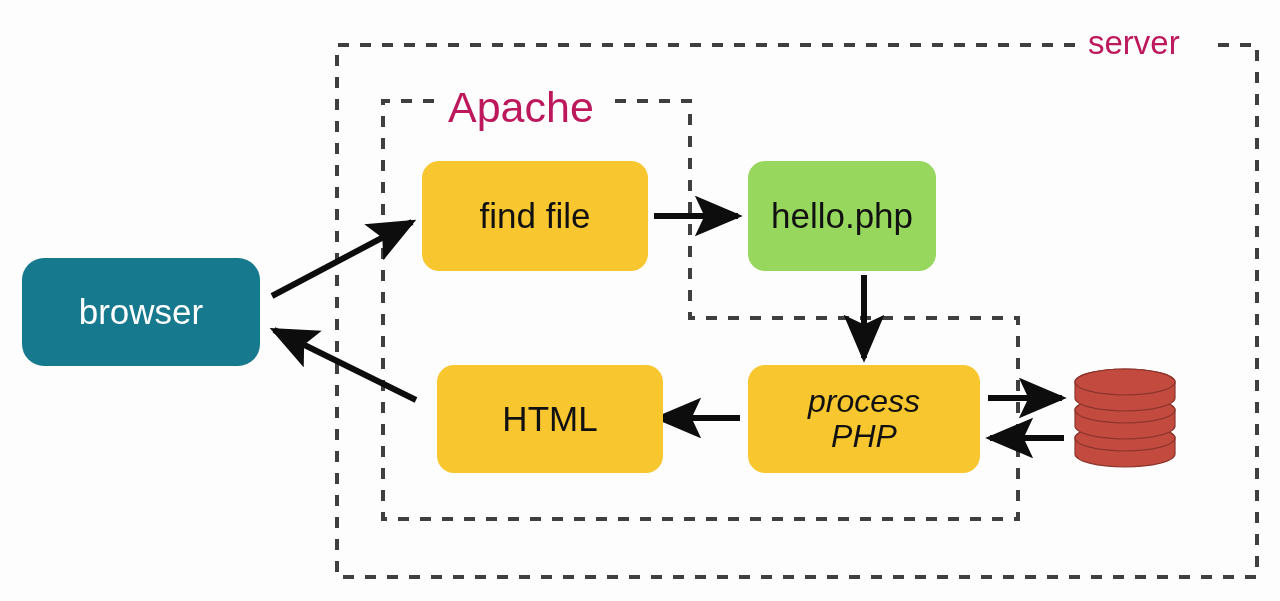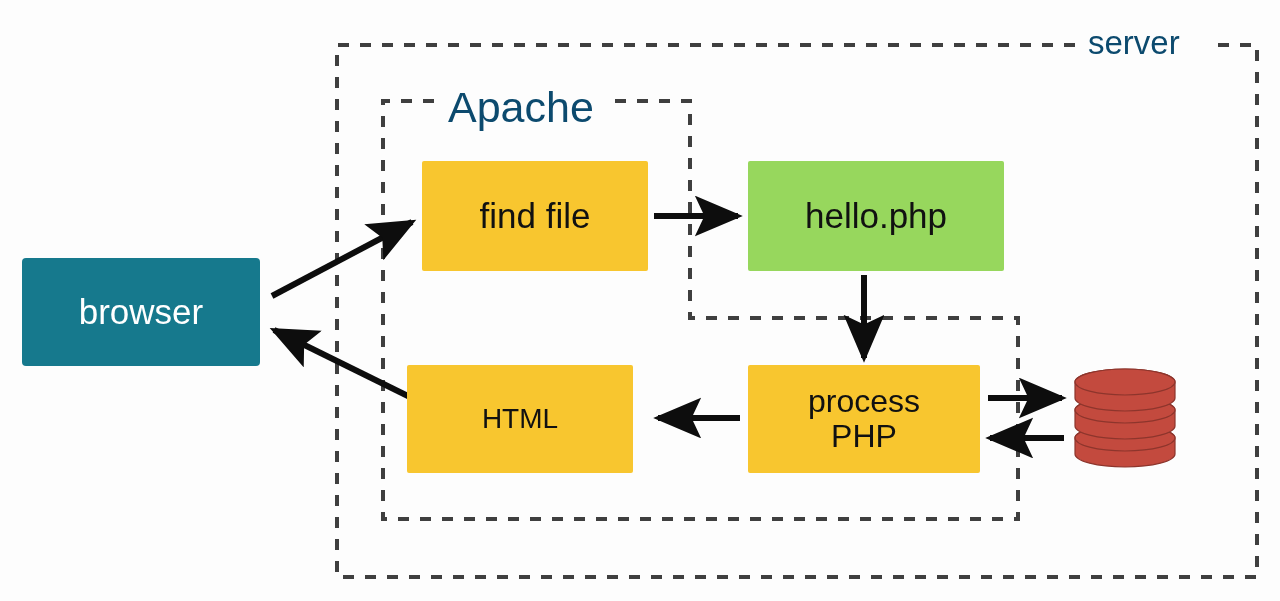--- a/index.html
+++ b/index.html
@@ -11,53 +11,54 @@
     overflow:hidden;
     position:relative;
   }
   #stage{position:absolute;left:0;top:0;width:1280px;height:601px;}
   #svg-layer{position:absolute;left:0;top:0;width:1280px;height:601px;}
 
   .node{
     position:absolute;
     display:flex;align-items:center;justify-content:center;
     text-align:center;
-    border-radius:2px;
+    border-radius:17px;
     line-height:1.08;
     box-sizing:border-box;
     z-index:5;
   }
   .node-browser{
     left:22px;top:258px;width:238px;height:108px;
     background:#16798d;color:#ffffff;
-    font-size:35px;border-radius:4px;
+    font-size:35px;border-radius:22px;
   }
   .node-findfile{
     left:422px;top:161px;width:226px;height:110px;
     background:#f8c62f;color:#111111;font-size:35px;
   }
   .node-hellophp{
-    left:748px;top:161px;width:256px;height:110px;
+    left:748px;top:161px;width:188px;height:110px;
     background:#97d75d;color:#111111;font-size:35px;
   }
   .node-html{
-    left:407px;top:365px;width:226px;height:108px;
-    background:#f8c62f;color:#111111;font-size:28px;
+    left:437px;top:365px;width:226px;height:108px;
+    background:#f8c62f;color:#111111;font-size:35px;
   }
   .node-processphp{
     left:748px;top:365px;width:232px;height:108px;
     background:#f8c62f;color:#111111;font-size:32px;
     flex-direction:column;
+    font-style:italic;
   }
   .node-processphp .l1,.node-processphp .l2{display:block;}
 
   .zone-label{
     position:absolute;
     background:#fdfdfd;
-    color:#0c4a6e;
+    color:#be185d;
     z-index:4;
     padding:0 10px;
     white-space:nowrap;
   }
   .label-server{left:1078px;top:24px;font-size:33px;}
   .label-apache{left:438px;top:83px;font-size:43px;}
   .label-database{left:1060px;top:300px;font-size:31px;background:transparent;}
 
   .db{position:absolute;left:1072px;top:360px;width:106px;height:112px;z-index:5;}
 </style>

